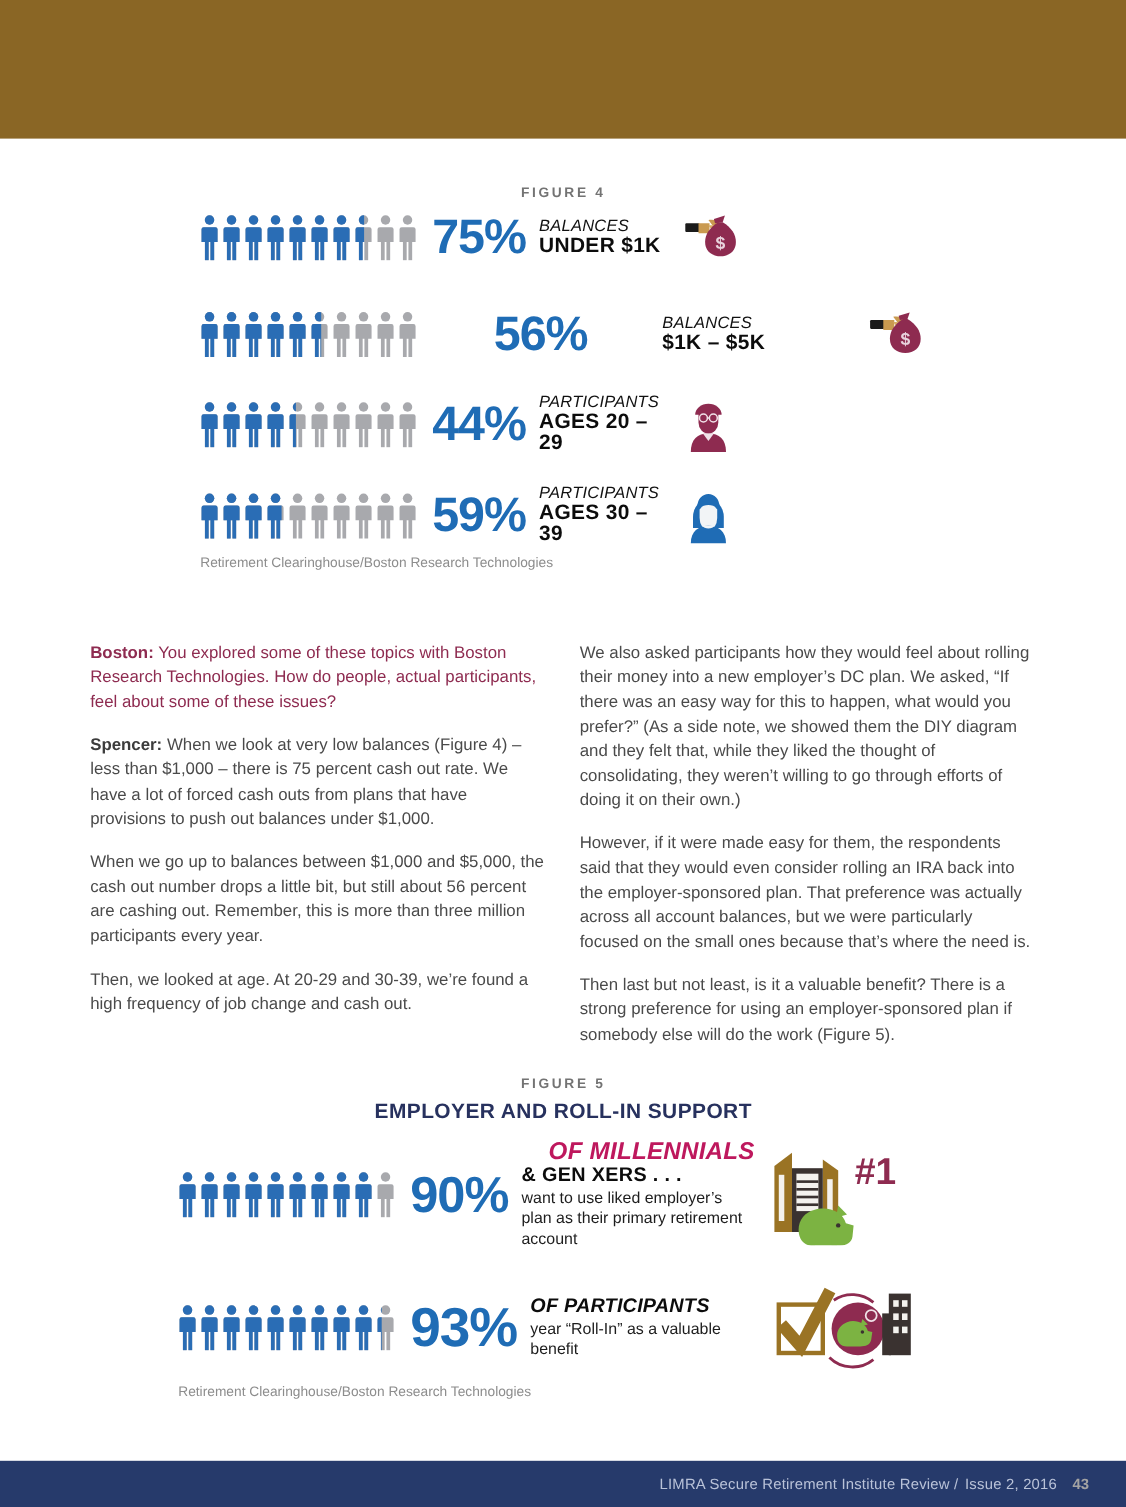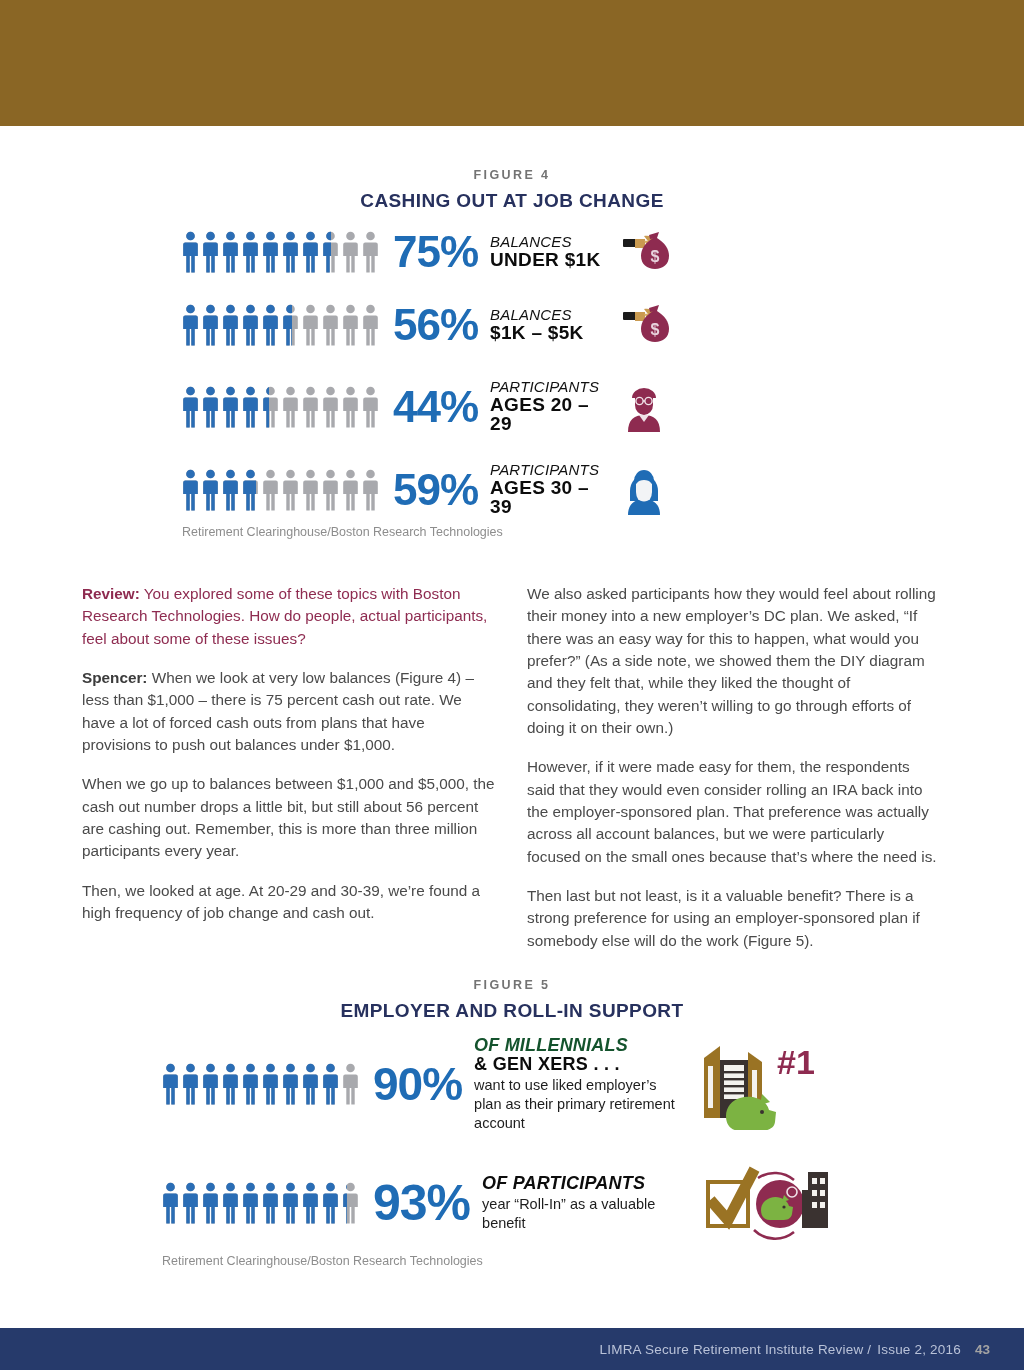--- a/index.html
+++ b/index.html
@@ -86,21 +86,20 @@
 </style>
 </head>
 <body>
 
 <div class="page">
 
   <div class="top-banner"></div>
 
   <div class="figure" id="fig4" style="top:168px;">
     <div class="fig-label">FIGURE 4</div>
-    <div class="fig-title">CASHING OUT AT JOB CHANGE</div>
     <div id="fig4-rows">
         <div class="row" style="width: 660px; margin: 0px auto;">
           <div class="people">
             <div class="person">
               <div class="base">
                 <svg class="glyph" viewBox="0 0 17 42" xmlns="http://www.w3.org/2000/svg">
                   <circle cx="8.5" cy="5" r="4.3" fill="#a8a9ad"></circle>
                   <path d="M3.2 11.5 h10.6 a2 2 0 0 1 2 2 v11.5 h-3.1 v16.6 h-3.4 v-16.6 h-1.6 v16.6 h-3.4 v-16.6 h-3.1 v-11.5 a2 2 0 0 1 2 -2 z" fill="#a8a9ad"></path>
                 </svg>
               </div>
@@ -252,21 +251,21 @@
               <rect x="1" y="13" width="13" height="8" rx="1" fill="#1b1b1b"></rect>
               <path d="M13 13 h10 v9 h-10 z" fill="#c99a50"></path>
               <path d="M22 10 c5 -1 9 1 11 4 c1.5 2 1 4 -1 4.5 c-2 .5 -4 -.5 -5 -2 z" fill="#c99a50"></path>
               <path d="M22 15 c5 -1 9 1 11 4 c1.5 2 1 4 -1 4.5 c-2 .5 -4 -.5 -5 -2 z" fill="#d8ad64"></path>
               <path d="M27 9 l10 -3 l-2 6 l-7 1 z" fill="#8e2b50"></path>
               <path d="M31 12 c-8 5 -12 11 -12 18 c0 8 6 13 14 13 c8 0 14 -5 14 -13 c0 -7 -4 -13 -12 -18 z" fill="#8e2b50"></path>
               <text x="33" y="36" font-family="Liberation Sans, sans-serif" font-size="16" font-weight="bold" fill="#e8d3dd" text-anchor="middle">$</text>
             </svg>
           </div>
         </div>
-        <div class="row" style="width: 660px; margin: 21px auto 0px;">
+        <div class="row" style="width: 660px; margin: 36px auto 0px; justify-content: space-between;">
           <div class="people">
             <div class="person">
               <div class="base">
                 <svg class="glyph" viewBox="0 0 17 42" xmlns="http://www.w3.org/2000/svg">
                   <circle cx="8.5" cy="5" r="4.3" fill="#a8a9ad"></circle>
                   <path d="M3.2 11.5 h10.6 a2 2 0 0 1 2 2 v11.5 h-3.1 v16.6 h-3.4 v-16.6 h-1.6 v16.6 h-3.4 v-16.6 h-3.1 v-11.5 a2 2 0 0 1 2 -2 z" fill="#a8a9ad"></path>
                 </svg>
               </div>
               <div class="fill" style="width:17px">
                 <div class="inner">
@@ -678,21 +677,21 @@
           </div>
         </div>
       </div>
     <div style="width:660px;margin:0 auto;">
       <div class="source">Retirement Clearinghouse/Boston Research Technologies</div>
     </div>
   </div>
 
   <div class="cols">
     <div class="col left" id="col-left">
-        <p class="para q"><span class="speaker maroon">Review:</span><span> You explored some of these topics with Boston Research Technologies. How do people, actual participants, feel about some of these issues?</span></p>
+        <p class="para q"><span class="speaker maroon">Boston:</span><span> You explored some of these topics with Boston Research Technologies. How do people, actual participants, feel about some of these issues?</span></p>
         <p class="para"><span class="speaker gray">Spencer:</span><span> When we look at very low balances (Figure 4) – less than $1,000 – there is 75 percent cash out rate. We have a lot of forced cash outs from plans that have provisions to push out balances under $1,000.</span></p>
         <p class="para"><span>When we go up to balances between $1,000 and $5,000, the cash out number drops a little bit, but still about 56 percent  are cashing out. Remember, this is more than three million participants every year.</span></p>
         <p class="para"><span>Then, we looked at age. At 20-29 and 30-39, we’re found a high frequency of job change and cash out.</span></p>
       </div>
     <div class="col right" id="col-right">
         <p class="para"><span>We also asked participants how they would feel about rolling their money into a new employer’s DC plan. We asked, “If there was an easy way for this to happen, what would you prefer?” (As a side note, we showed them the DIY diagram and they felt that, while they liked the thought of consolidating, they weren’t willing to go through efforts of doing it on their own.)</span></p>
         <p class="para"><span>However, if it were made easy for them, the respondents said that they would even consider rolling an IRA back into the employer-sponsored plan. That preference was actually across all account balances, but we were particularly focused on the small ones because that’s where the need is.</span></p>
         <p class="para"><span>Then last but not least, is it a valuable benefit? There is a strong preference for using an employer-sponsored plan if somebody else will do the work (Figure 5).</span></p>
       </div>
   </div>
@@ -851,21 +850,21 @@
               <div class="base">
                 <svg class="glyph" viewBox="0 0 17 42" xmlns="http://www.w3.org/2000/svg">
                   <circle cx="8.5" cy="5" r="4.3" fill="#a8a9ad"></circle>
                   <path d="M3.2 11.5 h10.6 a2 2 0 0 1 2 2 v11.5 h-3.1 v16.6 h-3.4 v-16.6 h-1.6 v16.6 h-3.4 v-16.6 h-3.1 v-11.5 a2 2 0 0 1 2 -2 z" fill="#a8a9ad"></path>
                 </svg>
               </div>
             </div>
           </div>
           <div class="pct" style="font-size: 46px;">90%</div>
           <div class="labelblk" style="width: 212px;">
-            <div class="lab-top" style="font-size: 18px; font-weight: bold; color: #14532d;">OF MILLENNIALS</div>
+            <div class="lab-top" style="font-size: 22px; font-weight: bold; color: #be185d; text-align: right;">OF MILLENNIALS</div>
             <div class="lab-bot" style="font-size: 18px;">&amp; GEN XERS . . .</div>
             <div class="lab-sub">want to use liked employer’s plan as their primary retirement account</div>
           </div>
           <div class="icon-slot">
             <svg width="118" height="92" viewBox="0 0 118 92" xmlns="http://www.w3.org/2000/svg">
               <path d="M8 20 l16 -12 v72 h-16 z" fill="#9a7324"></path>
               <path d="M52 14 l14 10 v56 h-14 z" fill="#9a7324"></path>
               <rect x="24" y="22" width="28" height="58" fill="#3a3230"></rect>
               <rect x="28" y="27" width="20" height="34" fill="#f4f2ee"></rect>
               <g fill="#3a3230">

